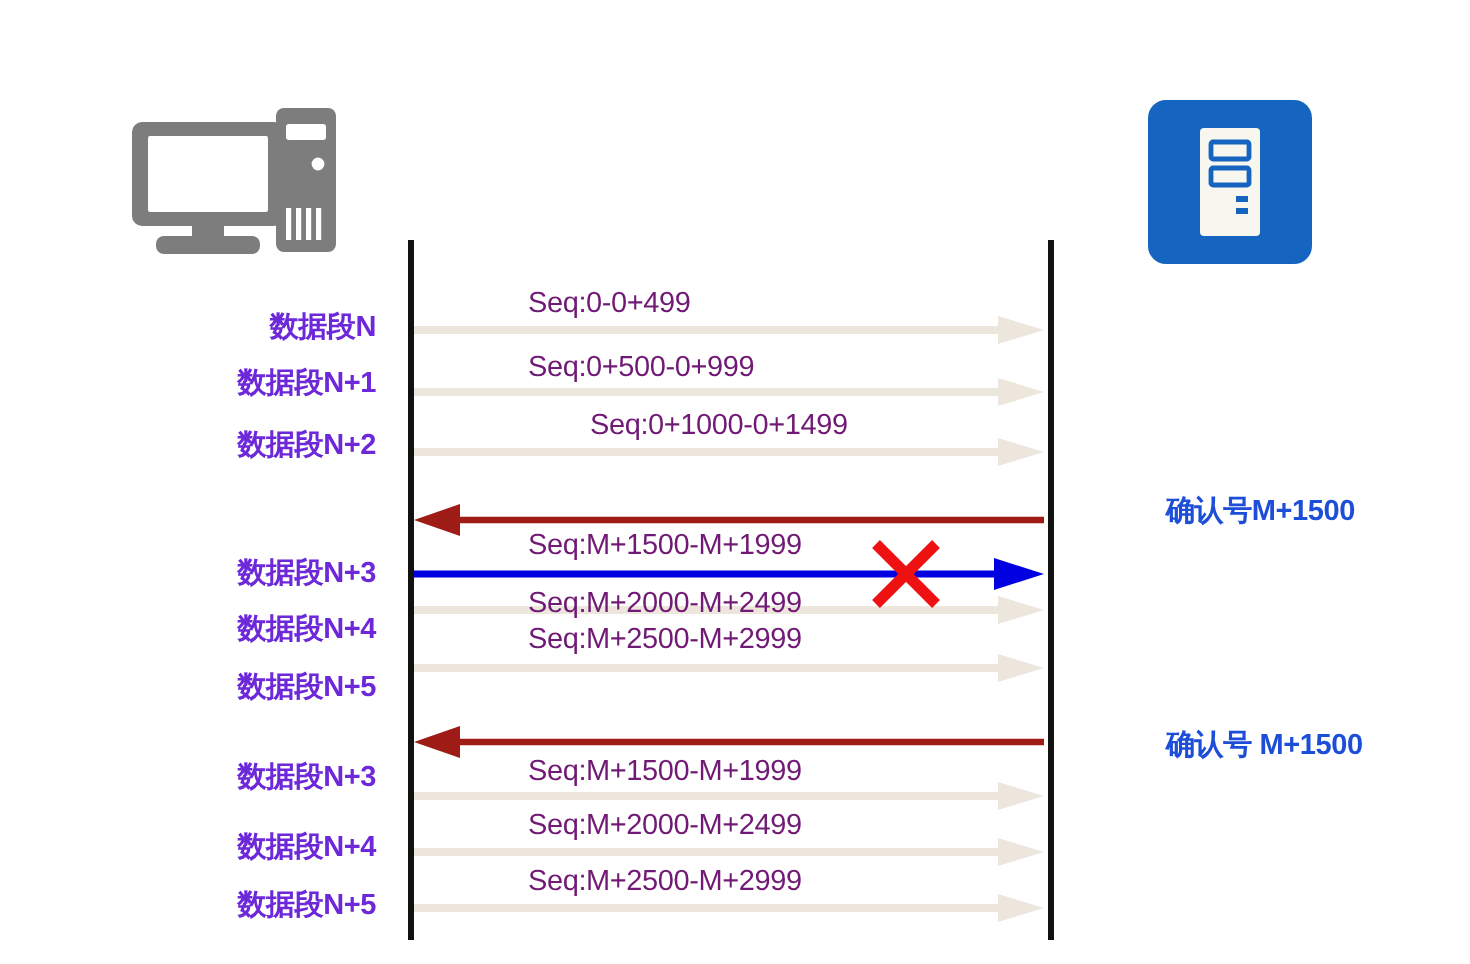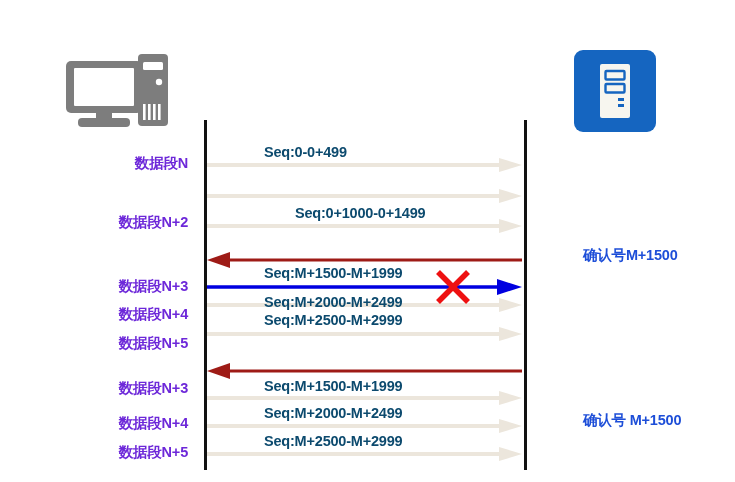--- a/index.html
+++ b/index.html
@@ -64,22 +64,22 @@
     position: absolute;
     height: 16px;
     pointer-events: none;
   }
   .arrow > svg { display: block; }
 
   
   .seq-label {
     position: absolute;
     font-size: 14.5px;
-    font-weight: bold;
-    color: #0c4a6e;
+    font-weight: normal;
+    color: #701a75;
     white-space: nowrap;
     letter-spacing: -0.2px;
   }
 
   
   .seg-label {
     position: absolute;
     font-size: 14.5px;
     font-weight: bold;
     color: #6d28d9;
@@ -228,33 +228,35 @@
   </div>
 
   <div id="drop-cross">
     <svg width="38" height="38" viewBox="0 0 38 38" xmlns="http://www.w3.org/2000/svg">
       <line x1="4" y1="4" x2="34" y2="34" stroke="#ee1111" stroke-width="5.5" stroke-linecap="butt"></line>
       <line x1="34" y1="4" x2="4" y2="34" stroke="#ee1111" stroke-width="5.5" stroke-linecap="butt"></line>
     </svg>
   </div>
 
   <div class="seq-label" style="left:264px; top:144px;">Seq:0-0+499</div>
+  <div class="seq-label" style="left:264px; top:176px;">Seq:0+500-0+999</div>
   <div class="seq-label" style="left:264px; top:205px;margin-left:31px;">Seq:0+1000-0+1499</div>
   <div class="seq-label" style="left:264px; top:265px;">Seq:M+1500-M+1999</div>
   <div class="seq-label" style="left:264px; top:294px;">Seq:M+2000-M+2499</div>
   <div class="seq-label" style="left:264px; top:312px;">Seq:M+2500-M+2999</div>
   <div class="seq-label" style="left:264px; top:378px;">Seq:M+1500-M+1999</div>
   <div class="seq-label" style="left:264px; top:405px;">Seq:M+2000-M+2499</div>
   <div class="seq-label" style="left:264px; top:433px;">Seq:M+2500-M+2999</div>
 
   <div class="seg-label" style="left:68px; top:154px; width:120px;">数据段N</div>
+  <div class="seg-label" style="left:68px; top:182px; width:120px;">数据段N+1</div>
   <div class="seg-label" style="left:68px; top:213px; width:120px;">数据段N+2</div>
   <div class="seg-label" style="left:68px; top:277px; width:120px;">数据段N+3</div>
   <div class="seg-label" style="left:68px; top:305px; width:120px;">数据段N+4</div>
   <div class="seg-label" style="left:68px; top:334px; width:120px;">数据段N+5</div>
   <div class="seg-label" style="left:68px; top:379px; width:120px;">数据段N+3</div>
   <div class="seg-label" style="left:68px; top:414px; width:120px;">数据段N+4</div>
   <div class="seg-label" style="left:68px; top:443px; width:120px;">数据段N+5</div>
 
   <div class="ack-label" style="left:583px; top:246px;">确认号M+1500</div>
-  <div class="ack-label" style="left:583px; top:363px;margin-top:48px;">确认号 M+1500</div>
+  <div class="ack-label" style="left:583px; top:363px;">确认号 M+1500</div>
 
 </div>
 
 </body></html>

